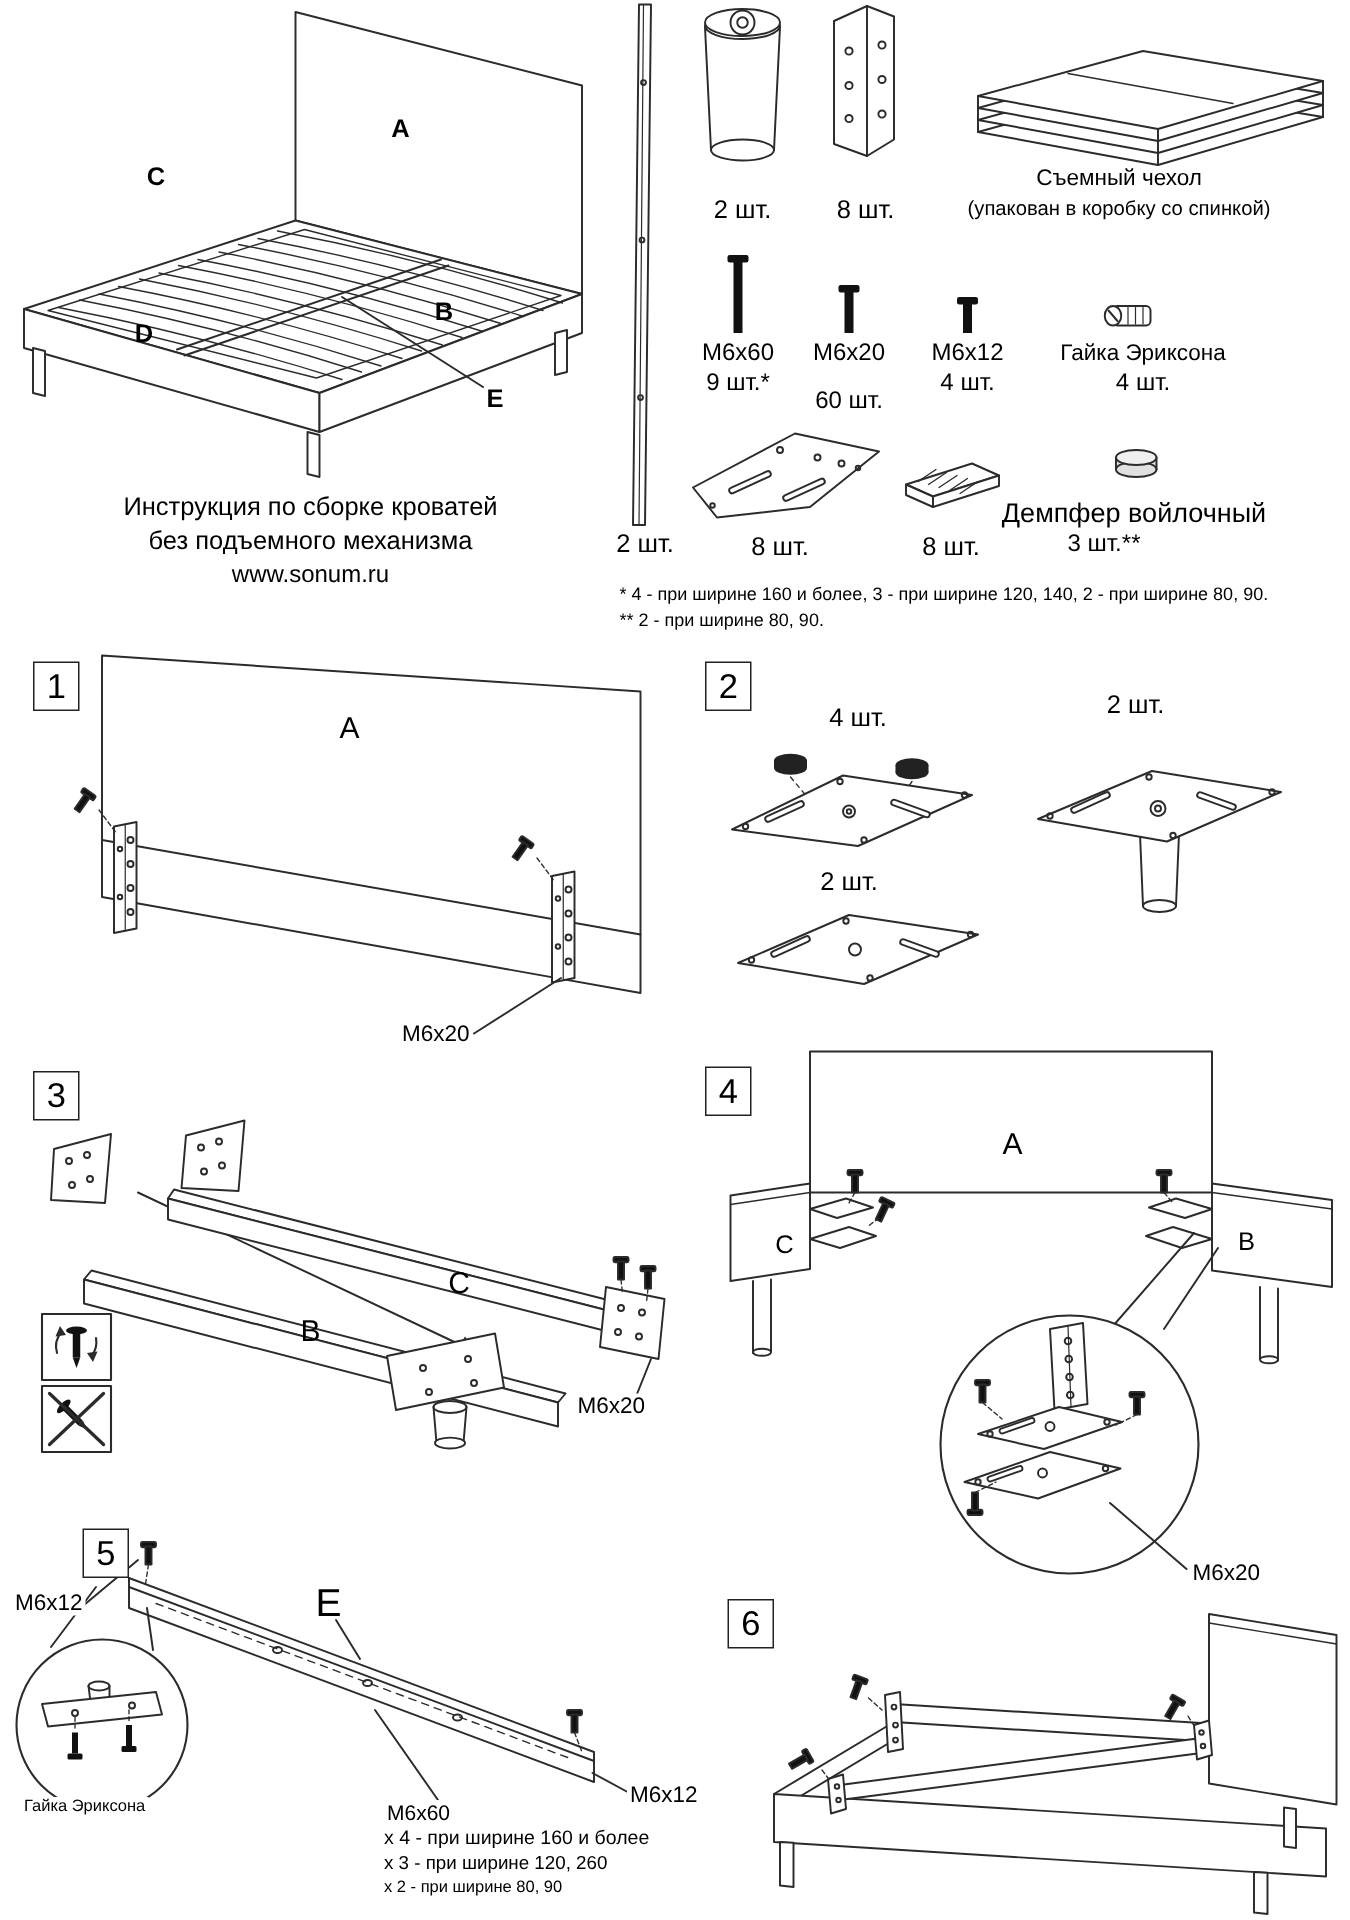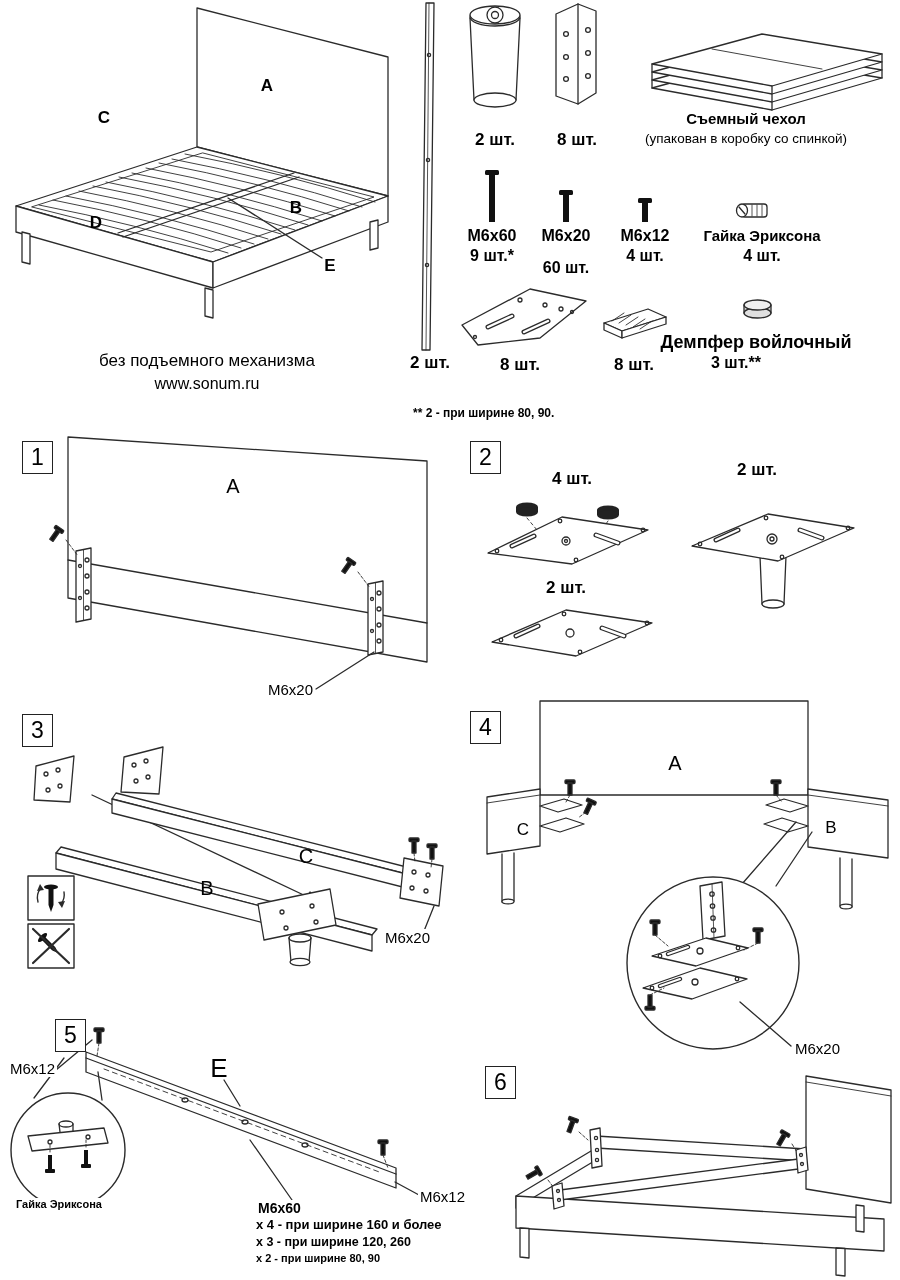--- a/index.html
+++ b/index.html
@@ -1,21 +1,21 @@
 <!DOCTYPE html>
 <html><head>
 <meta charset="utf-8">
 <style>
   html,body{margin:0;padding:0;background:#fff;}
   .page{position:relative;width:900px;height:1280px;background:#fff;
         font-family:"Liberation Sans",sans-serif;color:#000;overflow:hidden;}
   svg.art{position:absolute;left:0;top:0;}
   .lbl{position:absolute;white-space:nowrap;line-height:1.15;font-size:15px;}
   .c{transform:translateX(-50%);text-align:center;}
-  .b{font-weight:bold;}
+  .b{font-weight:normal;}
   .stepnum{position:absolute;width:29px;height:31px;border:1.6px solid #222;background:#fff;
            display:flex;align-items:center;justify-content:center;font-size:23px;}
   .bg{background:#fff;padding:0 2px;}
 </style>
 </head>
 <body>
 
 <div class="page">
 
 <svg class="art" width="900" height="1280" viewBox="0 0 900 1280">
@@ -399,20 +399,21 @@
   </g>
 </g>
 </svg>
 
 <div class="lbl c" style="left:267px;top:76px;font-size:17px;font-weight:600">A</div>
 <div class="lbl c" style="left:104px;top:108px;font-size:17px;font-weight:600">C</div>
 <div class="lbl c" style="left:296px;top:198px;font-size:17px;font-weight:600">B</div>
 <div class="lbl c" style="left:96px;top:213px;font-size:17px;font-weight:600">D</div>
 <div class="lbl c" style="left:330px;top:256px;font-size:17px;font-weight:600">E</div>
 
+<div class="lbl c" style="left:207px;top:328px;font-size:17px">Инструкция по сборке кроватей</div>
 <div class="lbl c" style="left:207px;top:351px;font-size:17px">без подъемного механизма</div>
 <div class="lbl c" style="left:207px;top:375px;font-size:16px">www.sonum.ru</div>
 
 <div class="lbl c b" style="left:430px;top:353px;font-size:17px">2 шт.</div>
 <div class="lbl c b" style="left:495px;top:130px;font-size:17px">2 шт.</div>
 <div class="lbl c b" style="left:577px;top:130px;font-size:17px">8 шт.</div>
 <div class="lbl c b" style="left:746px;top:110px;font-size:15px">Съемный чехол</div>
 <div class="lbl c" style="left:746px;top:131px;font-size:13.5px">(упакован в коробку со спинкой)</div>
 
 <div class="lbl c b" style="left:492px;top:227px;font-size:16px">М6х60</div>
@@ -422,20 +423,21 @@
 <div class="lbl c b" style="left:645px;top:227px;font-size:16px">М6х12</div>
 <div class="lbl c b" style="left:645px;top:247px;font-size:16px">4 шт.</div>
 <div class="lbl c b" style="left:762px;top:227px;font-size:15px">Гайка Эриксона</div>
 <div class="lbl c b" style="left:762px;top:247px;font-size:16px">4 шт.</div>
 
 <div class="lbl c b" style="left:520px;top:355px;font-size:17px">8 шт.</div>
 <div class="lbl c b" style="left:634px;top:355px;font-size:17px">8 шт.</div>
 <div class="lbl c b" style="left:756px;top:332px;font-size:18px">Демпфер войлочный</div>
 <div class="lbl c b" style="left:736px;top:354px;font-size:16px">3 шт.**</div>
 
+<div class="lbl b" style="left:413px;top:390px;font-size:12px">* 4 - при ширине 160 и более, 3 - при ширине 120, 140, 2 - при ширине 80, 90.</div>
 <div class="lbl b" style="left:413px;top:407px;font-size:12px">** 2 - при ширине 80, 90.</div>
 
 <div class="stepnum" style="left:22px;top:441px">1</div>
 <div class="stepnum" style="left:470px;top:441px">2</div>
 <div class="stepnum" style="left:22px;top:714px">3</div>
 <div class="stepnum" style="left:470px;top:711px">4</div>
 <div class="stepnum" style="left:55px;top:1019px">5</div>
 <div class="stepnum" style="left:485px;top:1066px">6</div>
 
 <div class="lbl c" style="left:233px;top:475px;font-size:20px">A</div>

